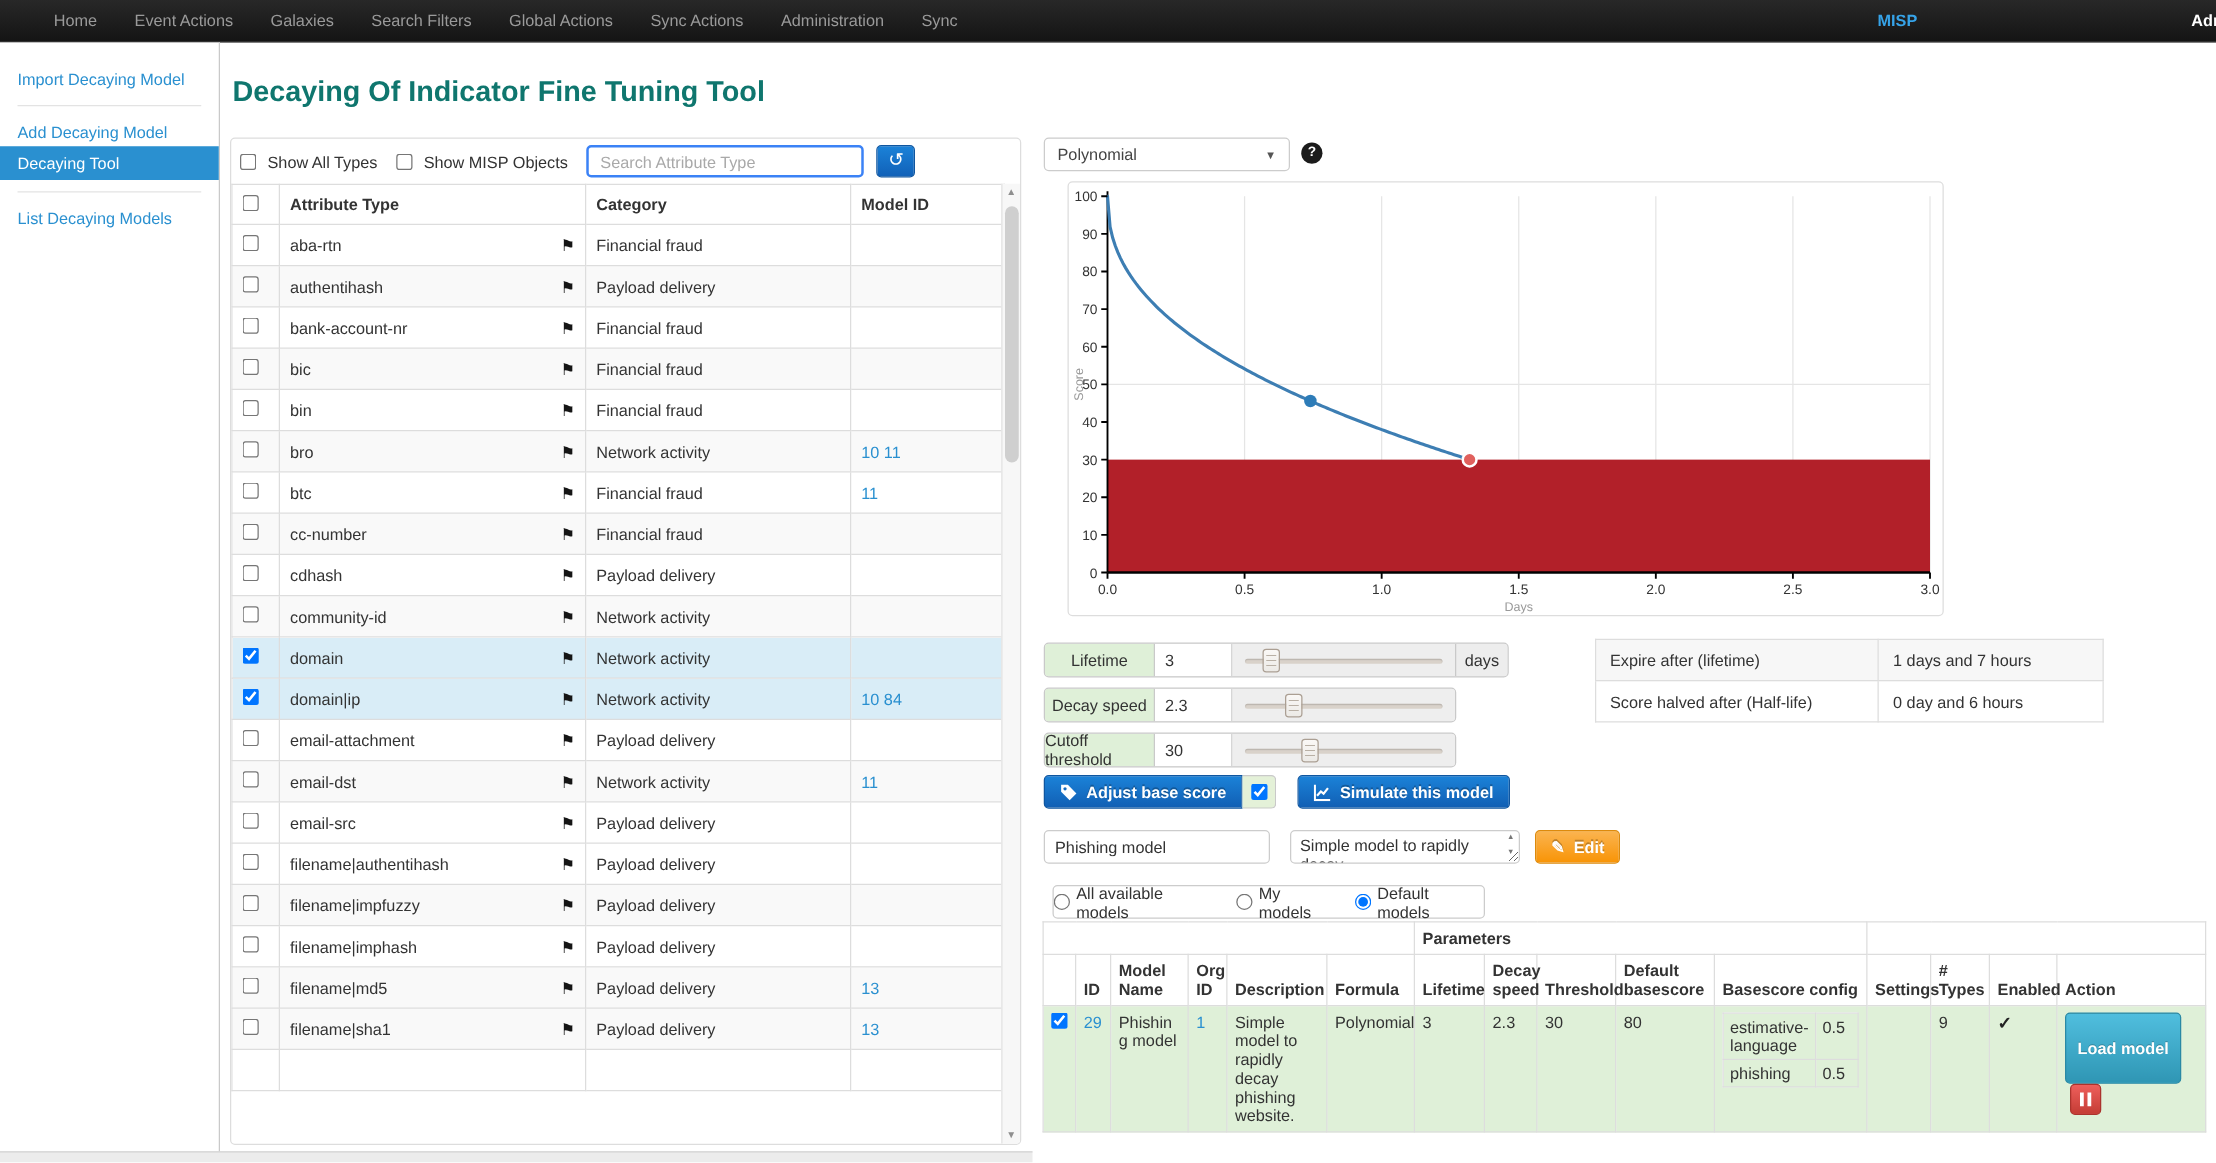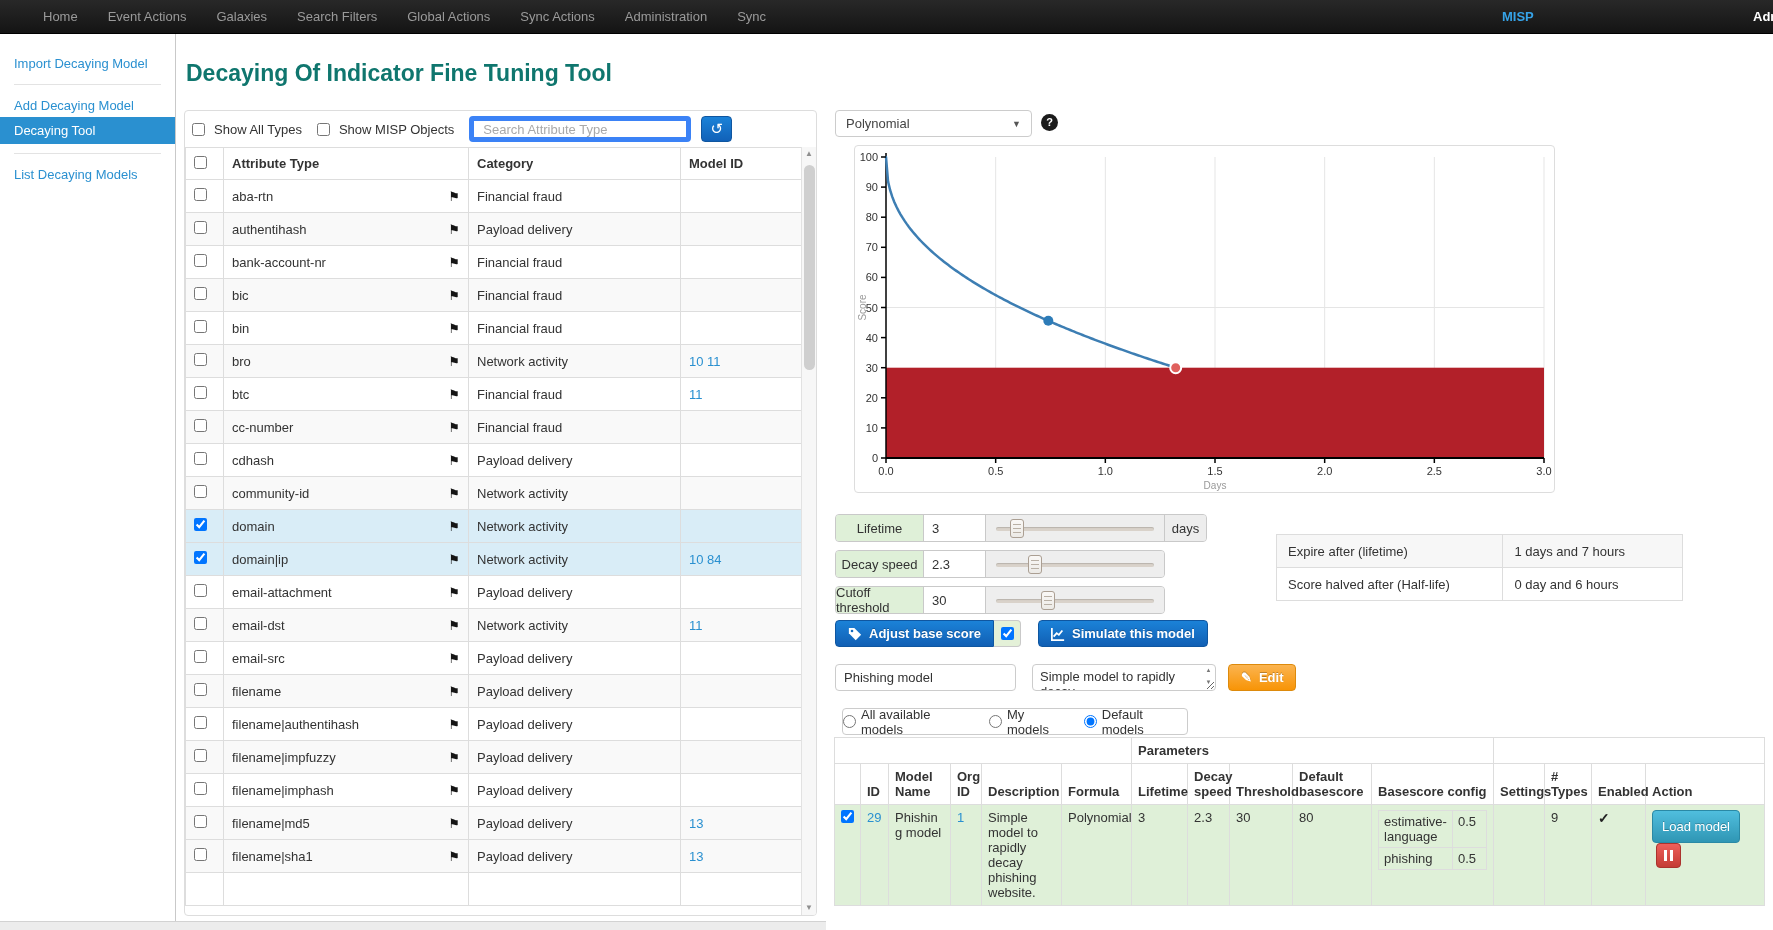--- a/index.html
+++ b/index.html
@@ -21,21 +21,21 @@
 
   .footer-strip{position:absolute;left:0;top:921px;width:826px;height:9px;background:#ececec;border-top:1px solid #d2d2d2}
 
   .page-title{position:absolute;left:186px;top:60px;font-size:23px;font-weight:bold;color:#0f766e}
 
   
   .attr-panel{position:absolute;left:184px;top:110px;width:633px;height:806px;border:1px solid #ddd;border-radius:4px;background:#fff;overflow:hidden}
   .filter-row{display:flex;align-items:center;height:36px;padding:0 7px;gap:5px}
   .filter-row label{margin-right:10px;color:#333}
   .filter-row input[type=checkbox]{margin-right:4px}
-  .search-input{width:222px;height:26px;border:5px solid #3b82f6;border-radius:4px;padding:0 9px;font-size:13px;color:#555;outline:none}
+  .search-input{width:222px;height:26px;border:2px solid #3b82f6;border-radius:4px;padding:0 9px;font-size:13px;color:#555;outline:none}
   .search-input::placeholder{color:#a9a9a9}
   .refresh-btn{width:31px;height:26px;margin-left:5px;border-radius:4px;border:1px solid #0f56a0;background:linear-gradient(#1b82d8,#1161b8);color:#fff;font-size:15px;line-height:24px;text-align:center;cursor:pointer}
   .attr-table{width:618px;border-collapse:collapse;table-layout:fixed}
   .attr-table th,.attr-table td{border:1px solid #ddd;padding:0 8px;height:33px;overflow:hidden;white-space:nowrap;text-align:left}
   .attr-table th{font-weight:bold;height:32px}
   .attr-table tr.alt td{background:#f9f9f9}
   .attr-table tr.sel td{background:#d9edf7}
   .flag{float:right;color:#151515;font-size:13px}
   .mid{color:#2a90d0;cursor:pointer}
   .fake-scroll{position:absolute;right:0;top:36px;bottom:0;width:15px;background:#f7f7f7;border-left:1px solid #e2e2e2}
@@ -53,21 +53,21 @@
   
   .ctl-group{position:absolute;height:28px;display:flex;align-items:stretch;border:1px solid #c9c9c9;border-radius:4px;background:#eee;overflow:hidden}
   .ctl-label{width:88px;background:#dff0d8;border-right:1px solid #c9c9c9;display:flex;align-items:center;justify-content:center;color:#333}
   .ctl-value{width:62px;border:none;border-right:1px solid #c9c9c9;background:#fff;padding:0 8px;font-size:13px;color:#333;outline:none}
   .ctl-slider{position:relative;width:178px;background:#eee}
   .ctl-track{position:absolute;left:10px;right:10px;top:12px;height:4px;background:#d9d2ca;border-radius:2px;box-shadow:inset 0 1px 1px rgba(0,0,0,.15)}
   .ctl-handle{position:absolute;top:4px;width:14px;height:19px;border:1px solid #ab9f93;border-radius:3px;background:linear-gradient(#faf8f6,#eceae6);background-image:repeating-linear-gradient(to bottom,#b9b0a5 0 1px,transparent 1px 4px),linear-gradient(#faf8f6,#eceae6);background-size:8px 9px,100% 100%;background-position:center center,0 0;background-repeat:no-repeat,no-repeat;cursor:pointer}
   .ctl-suffix{width:42px;border-left:1px solid #c9c9c9;background:#ededed;display:flex;align-items:center;justify-content:center;color:#333}
 
   
-  .info-table{position:absolute;left:1276px;top:534px;width:407px;border-collapse:collapse;background:#fff}
+  .info-table{position:absolute;left:1276px;top:511px;width:407px;border-collapse:collapse;background:#fff}
   .info-table td{border:1px solid #ddd;height:33px;padding:0 11px;color:#333}
   .info-table tr:first-child td{background:#f7f7f7}
 
   
   .btn{display:inline-flex;align-items:center;gap:7px;height:27px;padding:0 12px;border-radius:4px;color:#fff;font-weight:bold;font-size:13px;cursor:pointer;text-shadow:0 -1px 0 rgba(0,0,0,.25)}
   .btn-primary{background:linear-gradient(#1b82d8,#115fb4);border:1px solid #0f56a0}
   .btn-row{position:absolute;left:835px;top:620px;display:flex;align-items:stretch}
   .btn-adjust{border-radius:4px 0 0 4px}
   .addon{width:27px;background:#e4f1d8;border:1px solid #c9c9c9;border-left:none;border-radius:0 4px 4px 0;display:flex;align-items:center;justify-content:center}
   .btn-sim{margin-left:17px}
@@ -82,21 +82,21 @@
   .radio-row label{display:flex;align-items:center;gap:5px;cursor:pointer}
 
   
   .models-table{position:absolute;left:834px;top:737px;width:930px;border-collapse:collapse;table-layout:fixed;background:#fff}
   .models-table th,.models-table td{border:1px solid #ddd;padding:5px 6px;text-align:left;font-size:13px}
   .models-table thead th{font-weight:bold;vertical-align:bottom;background:#fff}
   .models-table thead tr:first-child th{height:26px;vertical-align:middle}
   .models-table tbody td{background:#dff0d8;vertical-align:top}
   .inner-table{border-collapse:collapse;width:100%;background:#fff}
   .inner-table td{border:1px solid #ddd;background:#fff;padding:3px 5px;vertical-align:middle;word-wrap:break-word}
-  .load-btn{display:inline-block;background:linear-gradient(#50bede,#2f96b4);border:1px solid #2a89a5;border-radius:4px;color:#fff;font-weight:normal;padding:8px 9px;cursor:pointer;text-shadow:0 -1px 0 rgba(0,0,0,.25)}
+  .load-btn{display:inline-block;background:linear-gradient(#50bede,#2f96b4);border:1px solid #2a89a5;border-radius:4px;color:#fff;font-weight:bold;padding:20px 9px;cursor:pointer;text-shadow:0 -1px 0 rgba(0,0,0,.25)}
   .pause-btn{display:inline-flex;gap:3px;align-items:center;justify-content:center;background:linear-gradient(#ee5f5b,#c43c35);border:1px solid #ab332d;border-radius:4px;padding:6px 7px;margin-left:4px;cursor:pointer;vertical-align:top}
   .pause-bar{display:block;width:3px;height:11px;background:#fff}
   .check-mark{font-weight:bold;font-size:14px;color:#222}
   .desc-cell{word-wrap:break-word;white-space:normal}
 </style>
 </head>
 <body>
 
 <div id="app">
 
@@ -233,26 +233,20 @@
           </tr>
           <tr class="alt">
             <td><input type="checkbox" style=""></td>
             <td><span>email-dst</span><span class="flag">⚑</span></td>
             <td>Network activity</td>
             <td><span class="mid">11</span></td>
           </tr>
           <tr>
             <td><input type="checkbox" style=""></td>
             <td><span>email-src</span><span class="flag">⚑</span></td>
-            <td>Payload delivery</td>
-            <td><span class="mid"></span></td>
-          </tr>
-          <tr class="alt">
-            <td><input type="checkbox" style=""></td>
-            <td><span>filename</span><span class="flag">⚑</span></td>
             <td>Payload delivery</td>
             <td><span class="mid"></span></td>
           </tr>
           <tr>
             <td><input type="checkbox" style=""></td>
             <td><span>filename|authentihash</span><span class="flag">⚑</span></td>
             <td>Payload delivery</td>
             <td><span class="mid"></span></td>
           </tr>
           <tr class="alt">

